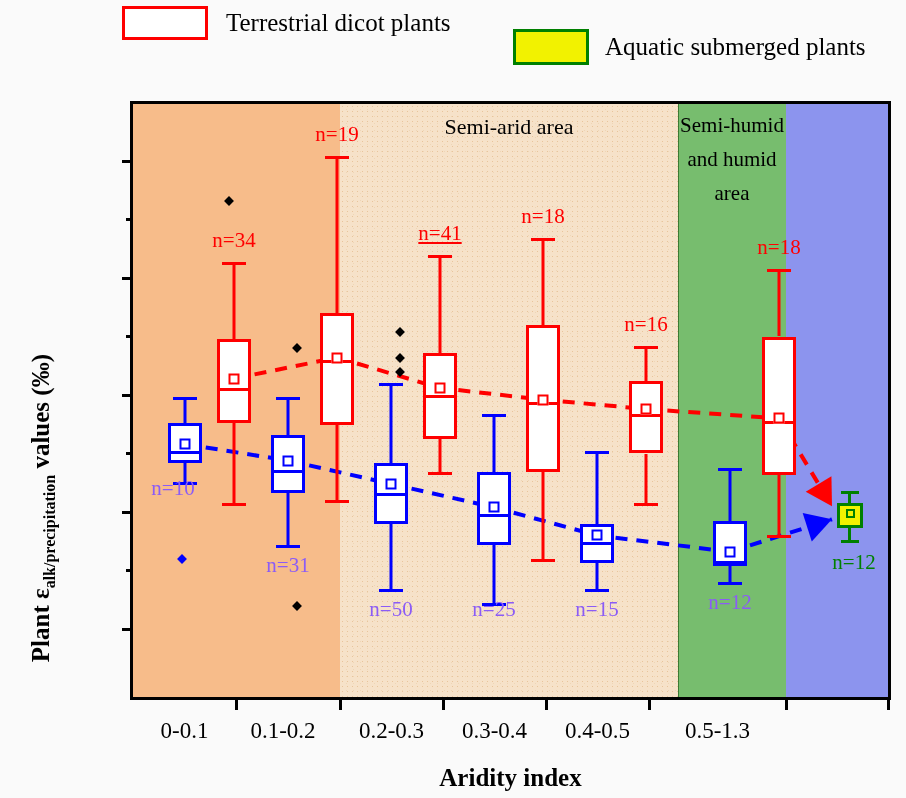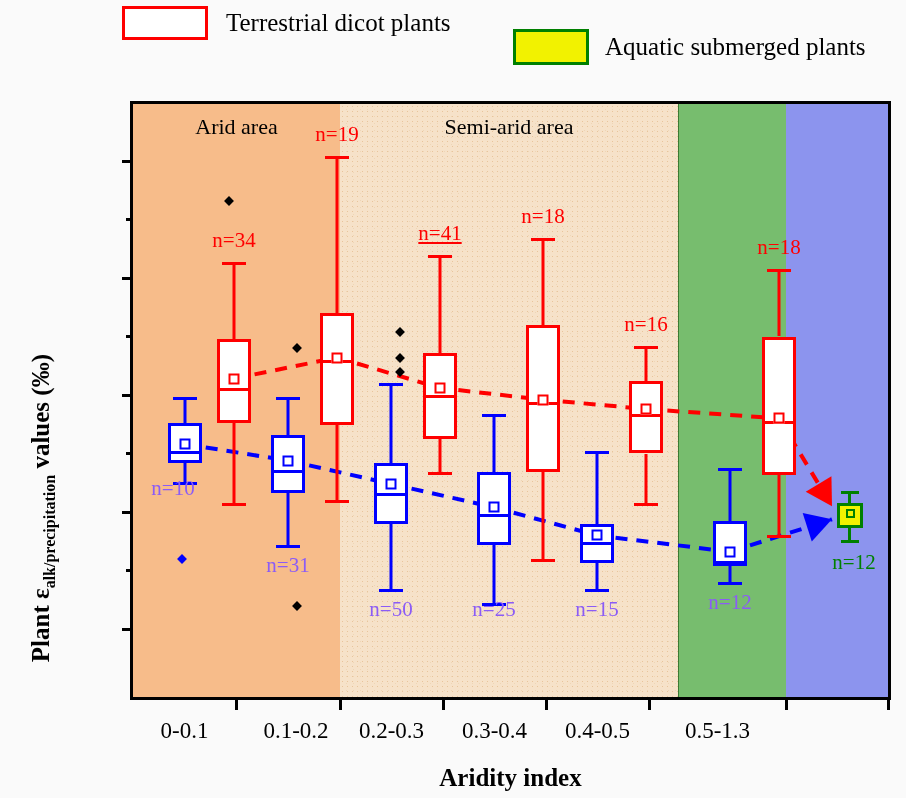--- a/index.html
+++ b/index.html
@@ -106,22 +106,22 @@
     </div>
   </div>
 
   <div id="plot">
 
     <div class="band" id="band-arid"></div>
     <div class="band" id="band-semiarid"></div>
     <div class="band" id="band-semihumid"></div>
     <div class="band" id="band-aquatic"></div>
 
-    <div class="band-title" id="t-arid">Arid area</div>
     <div class="band-title" id="t-semiarid">Semi-arid area</div>
+    <div class="band-title" id="t-semihumid">Semi-humid and humid area</div>
 
     <div id="y-axis-title">
       <span>Plant ε</span><sub>alk/precipitation</sub><span> values (‰)</span>
     </div>
     <div id="x-axis-title">Aridity index</div>
 
     <div id="ticks-y">
         <div class="ytick" style="top: 55.5px;"></div>
         <div class="ytick" style="top: 172.5px;"></div>
         <div class="ytick" style="top: 289.5px;"></div>
@@ -134,21 +134,21 @@
       </div>
     <div id="ticks-x">
         <div class="xtick" style="left: 101.5px;"></div>
         <div class="xtick" style="left: 205.5px;"></div>
         <div class="xtick" style="left: 308.5px;"></div>
         <div class="xtick" style="left: 411.5px;"></div>
         <div class="xtick" style="left: 514.5px;"></div>
         <div class="xtick" style="left: 651.5px;"></div>
         <div class="xtick" style="left: 753.5px;"></div>
         <div class="xlabel" style="left: 51.5px;">0-0.1</div>
-        <div class="xlabel" style="left: 163px;">0.1-0.2</div>
+        <div class="xlabel" style="left: 150px;">0.1-0.2</div>
         <div class="xlabel" style="left: 258.5px;">0.2-0.3</div>
         <div class="xlabel" style="left: 361.5px;">0.3-0.4</div>
         <div class="xlabel" style="left: 464.5px;">0.4-0.5</div>
         <div class="xlabel" style="left: 584.5px;">0.5-1.3</div>
       </div>
 
     <svg class="ov" id="trends">
         <polyline points="101,274.62 204,253.56 307,283.98 410,295.67999999999995 513,305.03999999999996 646,314.4" fill="none" stroke="#ff0000" stroke-width="4" stroke-dasharray="12,9"></polyline>
         <polyline points="52,340.14 155,356.52 258,379.91999999999996 361,403.32 464,431.4 597,447.78" fill="none" stroke="#0000ff" stroke-width="4" stroke-dasharray="12,9"></polyline>
         <line x1="646" y1="314.4" x2="699" y2="402.34" stroke="#ff0000" stroke-width="4" stroke-dasharray="12,9"></line>

